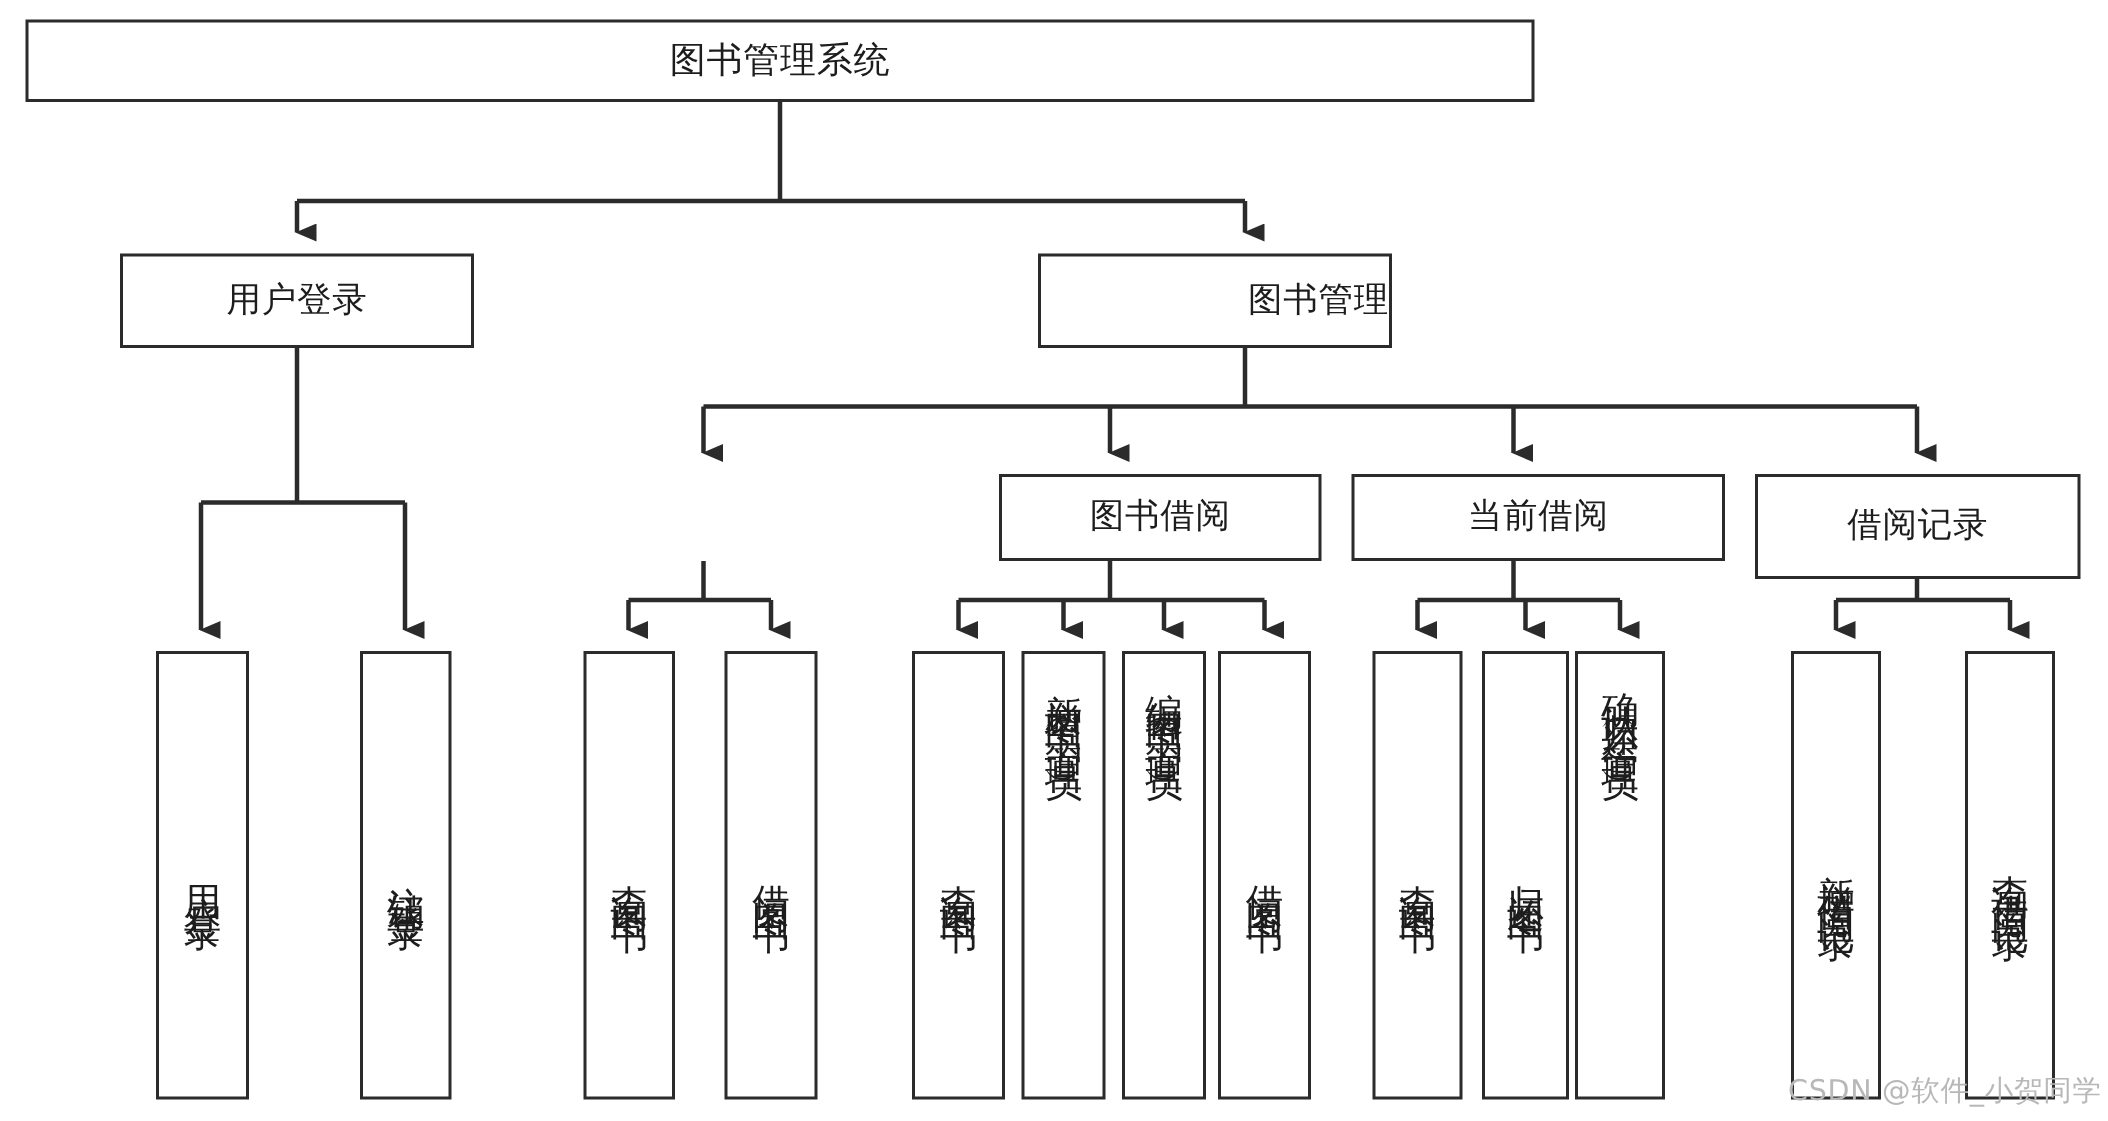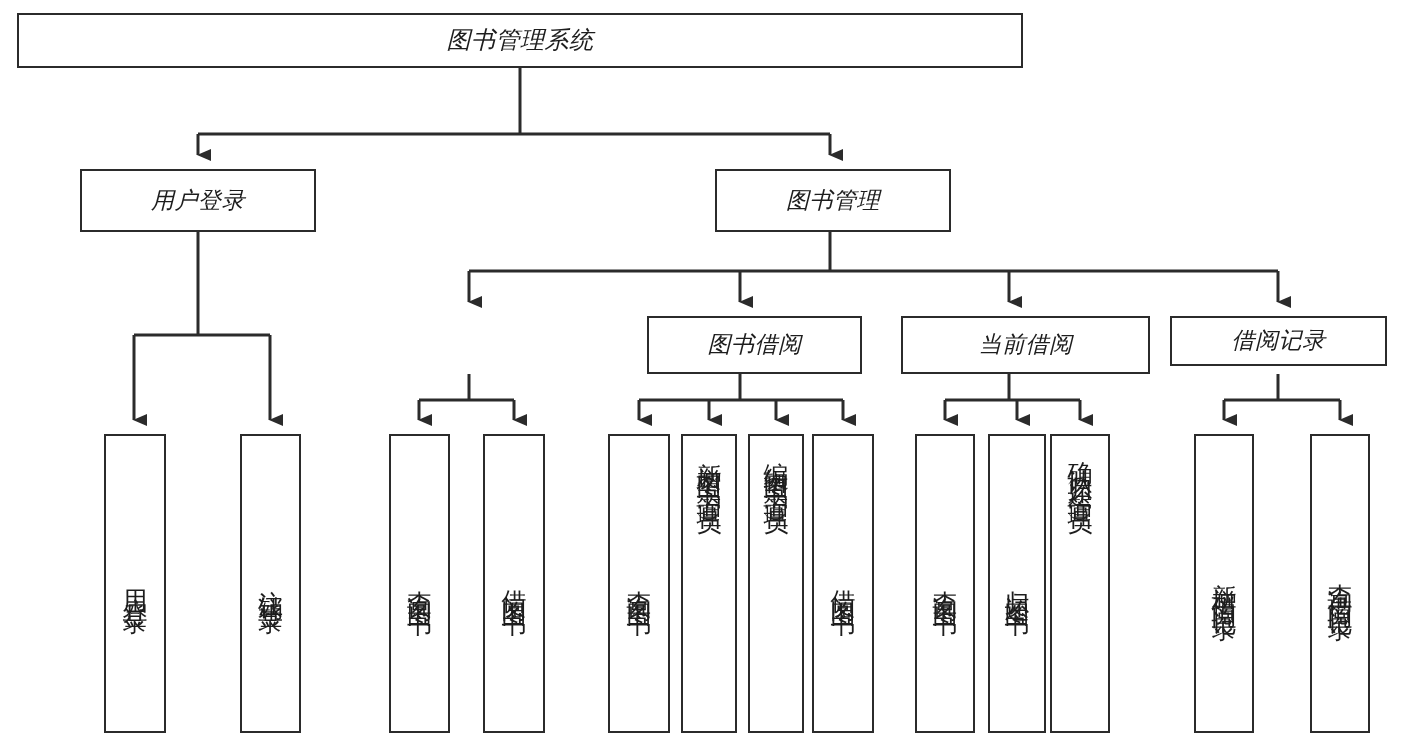--- a/index.html
+++ b/index.html
@@ -38,21 +38,20 @@
   .node .lbl {
     display: block;
     text-align: center;
     line-height: 1.18;
     letter-spacing: 0.5px;
   }
   
   .node.h .lbl {
     font-size: 23px;
     white-space: nowrap;
-    font-style: italic;
   }
   #n-root .lbl { font-size: 24px; }
   
   .node.v {
     align-items: flex-start;
     padding-top: 6px;
   }
   .node.v .lbl {
     writing-mode: vertical-rl;
     text-orientation: upright;
@@ -129,31 +128,31 @@
     </g>
   </svg>
 
   <div class="node h" id="n-root" style="left:17px; top:13px; width:1006px; height:55px;">
     <span class="lbl">图书管理系统</span>
   </div>
 
   <div class="node h" style="left:80px; top:169px; width:236px; height:63px;">
     <span class="lbl">用户登录</span>
   </div>
-  <div class="node h" style="left:715px; top:169px; width:236px; height:63px;">
+  <div class="node h" style="left:692px; top:169px; width:236px; height:63px;justify-content:flex-end;">
     <span class="lbl">图书管理</span>
   </div>
 
-  <div class="node h" style="left:647px; top:316px; width:215px; height:58px;">
+  <div class="node h" style="left:666px; top:316px; width:215px; height:58px;">
     <span class="lbl">图书借阅</span>
   </div>
   <div class="node h" style="left:901px; top:316px; width:249px; height:58px;">
     <span class="lbl">当前借阅</span>
   </div>
-  <div class="node h" style="left:1170px; top:316px; width:217px; height:50px;">
+  <div class="node h" style="left:1170px; top:316px; width:217px; height:70px;">
     <span class="lbl">借阅记录</span>
   </div>
 
   <div class="node v center" style="left:104px; top:434px; width:62px; height:299px;">
     <span class="lbl">用户登录</span>
   </div>
   <div class="node v center" style="left:240px; top:434px; width:61px; height:299px;">
     <span class="lbl">注销登录</span>
   </div>
 
@@ -187,14 +186,15 @@
     <span class="lbl">确认归还（管理员）</span>
   </div>
 
   <div class="node v center" style="left:1194px; top:434px; width:60px; height:299px;">
     <span class="lbl">新增借阅记录</span>
   </div>
   <div class="node v center" style="left:1310px; top:434px; width:60px; height:299px;">
     <span class="lbl">查询借阅记录</span>
   </div>
 
+  <div class="watermark" style="left:1192px; top:714px;">CSDN @软件_小贺同学</div>
 
 </div>
 
 </body></html>

